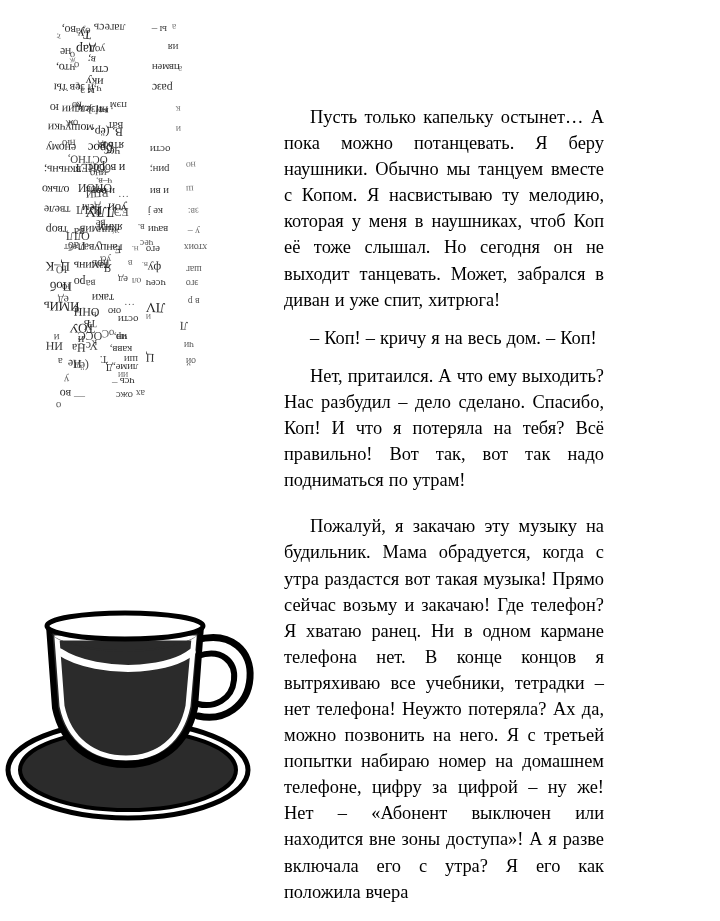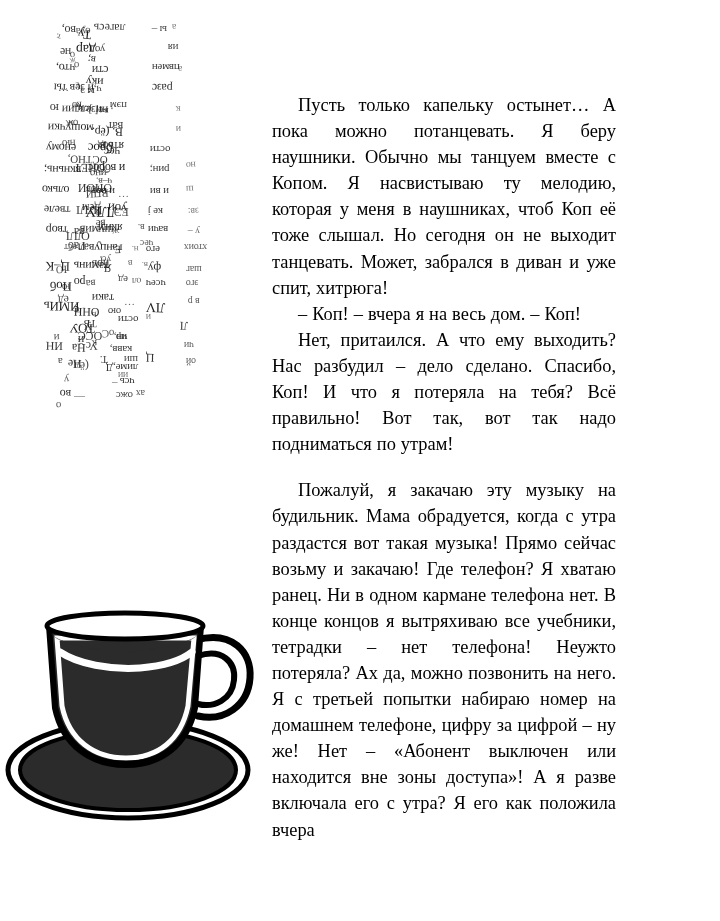--- a/index.html
+++ b/index.html
@@ -60,21 +60,21 @@
   }
 
   
   #textcol {
     position: absolute;
     left: 272px;
     top: 92px;
     width: 344px;
   }
   #textcol p {
-    margin: 0;
+    margin: 12px;
     text-align: justify;
     text-justify: inter-word;
     font-size: 18.4px;
     line-height: 26.1px;
     text-indent: 26px;
     hyphens: manual;
     word-spacing: 0.4px;
   }
   #textcol p.gap {
     margin-top: 20px;
@@ -276,19 +276,19 @@
         <path d="M 48 28 C 48 40 84 50 125 50 C 166 50 202 40 202 28
                  C 202 40 166 52 125 52 C 84 52 48 40 48 28 Z" fill="#2b2b2b" stroke="none"></path>
 
         <path d="M 60 52 C 78 64 110 70 140 68 C 164 66 182 60 192 52" fill="none" stroke="#ffffff" stroke-width="7" stroke-linecap="round"></path>
       </svg>
     </div>
   </div>
 
   <div id="textcol">
     <p>Пусть только капельку остынет… А пока можно потанцевать. Я беру наушники. Обычно мы танцуем вместе с Копом. Я насвистываю ту мелодию, которая у меня в наушниках, чтоб Коп её тоже слышал. Но сегодня он не выходит танцевать. Может, забрался в диван и уже спит, хитрюга!</p>
-    <p>– Коп! – вчера я на весь дом. – Коп!</p>
+    <p>– Коп! – кричу я на весь дом. – Коп!</p>
     <p>Нет, притаился. А что ему выходить? Нас разбудил – дело сделано. Спасибо, Коп! И что я потеряла на тебя? Всё правильно! Вот так, вот так надо подниматься по утрам!</p>
     <p class="gap">Пожалуй, я закачаю эту музыку на будильник. Мама обрадуется, когда с утра раздастся вот такая музыка! Прямо сейчас возьму и закачаю! Где телефон? Я хватаю ранец. Ни в одном кармане телефона нет. В конце концов я вытряхиваю все учебники, тетрадки – нет телефона! Неужто потеряла? Ах да, можно позвонить на него. Я с третьей попытки набираю номер на домашнем телефоне, цифру за цифрой – ну же! Нет – «Абонент выключен или находится вне зоны доступа»! А я разве включала его с утра? Я его как положила вчера</p>
   </div>
 
 
 </div>
 
 </body></html>

